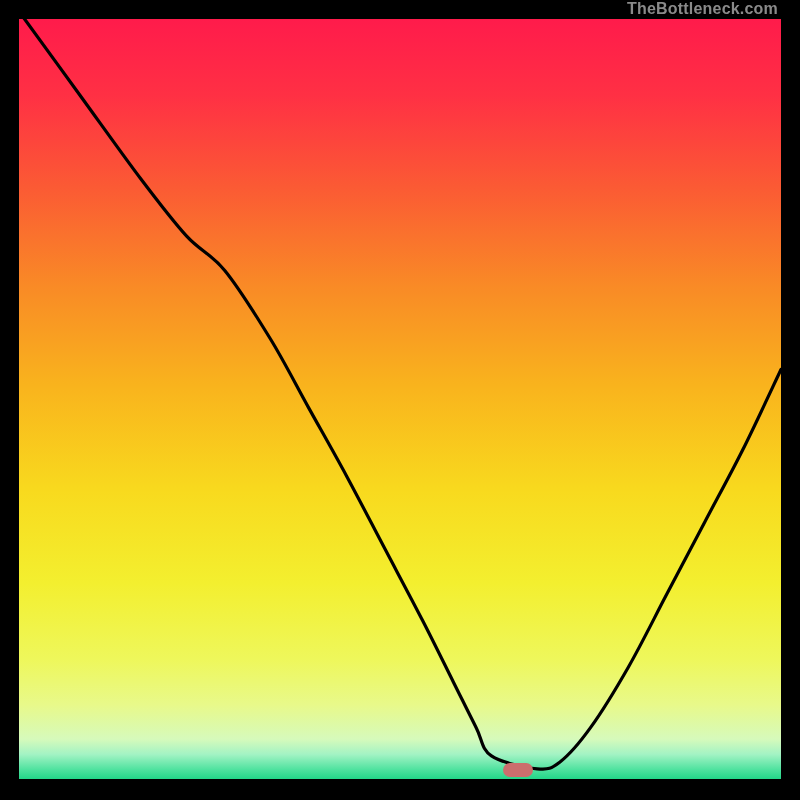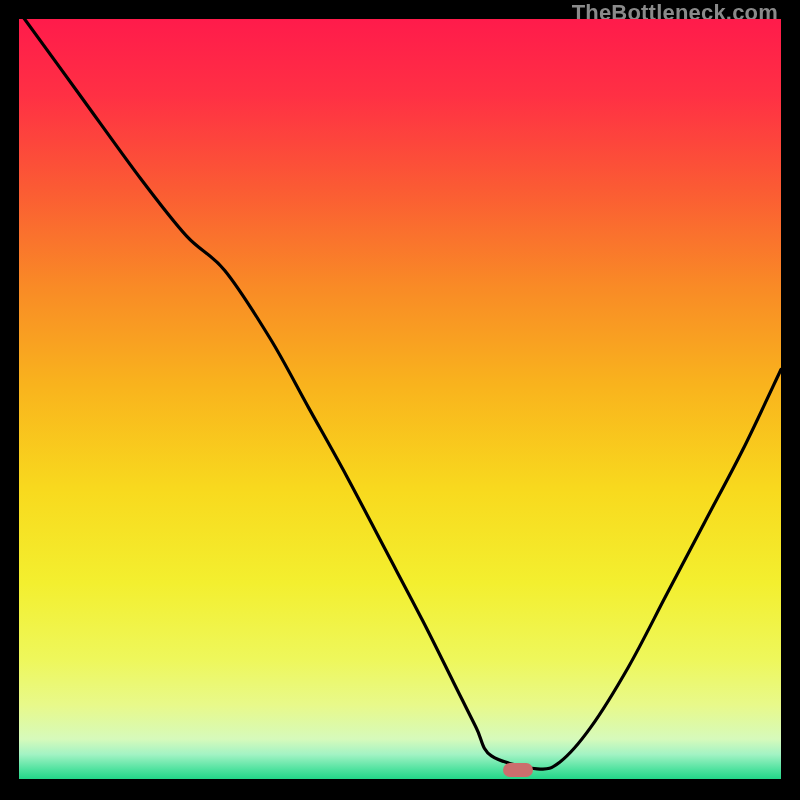--- a/index.html
+++ b/index.html
@@ -23,21 +23,21 @@
     left: 0;
     top: 0;
     width: 762px;
     height: 762px;
   }
   .watermark {
     position: absolute;
     top: 0px;
     right: 22px;
     font-family: Arial, Helvetica, sans-serif;
-    font-size: 22px;
+    font-size: 16px;
     font-weight: 600;
     color: #8a8a8a;
     letter-spacing: 0.2px;
     user-select: none;
   }
   .marker {
     position: absolute;
     width: 30px;
     height: 14px;
     border-radius: 7px;

